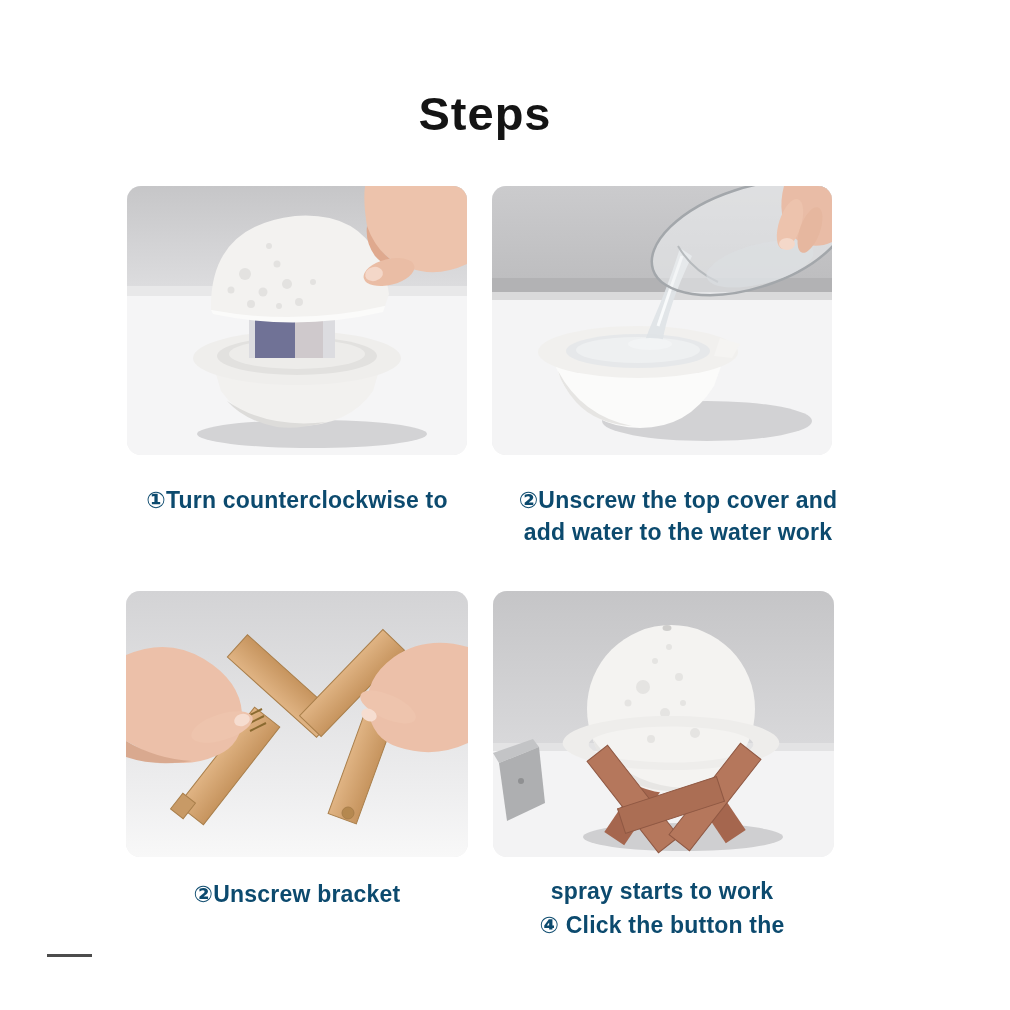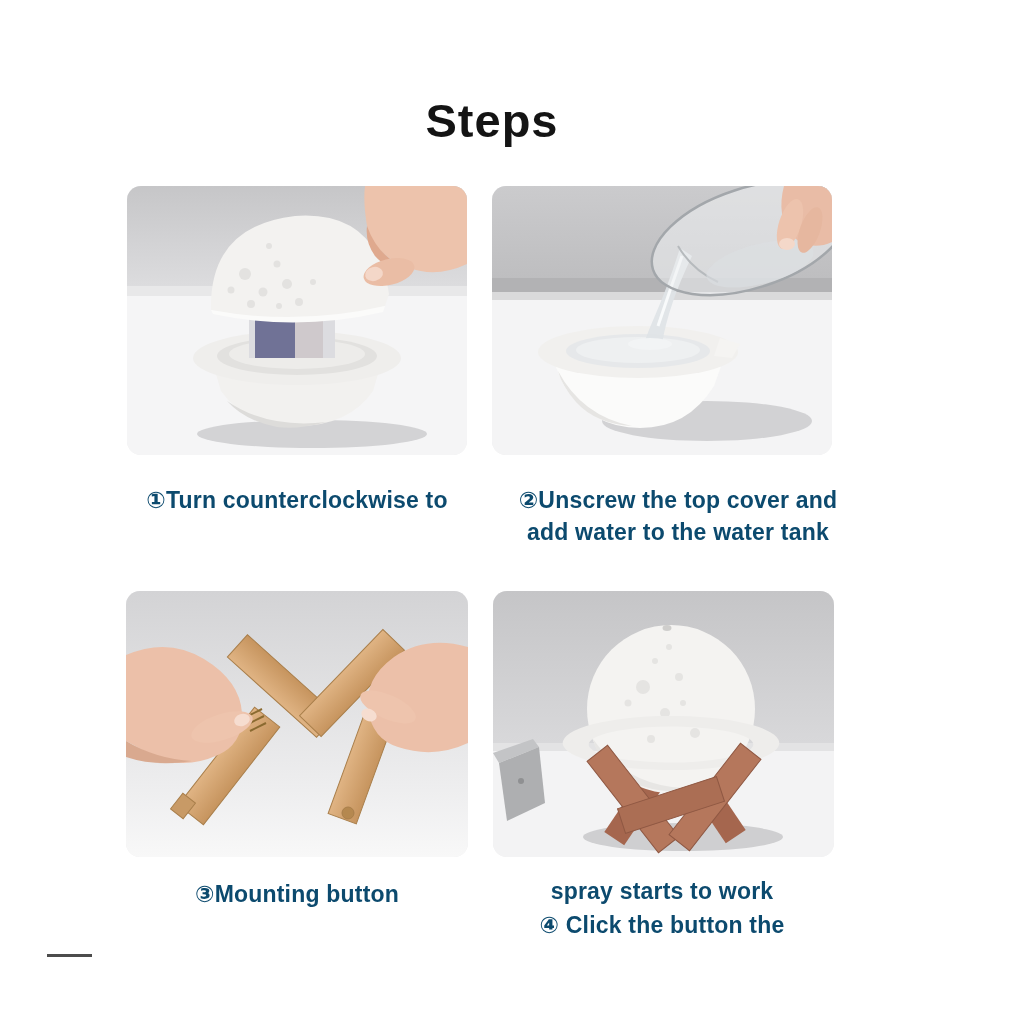--- a/index.html
+++ b/index.html
@@ -1,21 +1,21 @@
 <!DOCTYPE html>
 <html><head>
 <meta charset="utf-8">
 <style>
   html,body{margin:0;padding:0;background:#ffffff;}
   .canvas{
     position:relative;width:1010px;height:1010px;background:#ffffff;
     font-family:"Liberation Sans","DejaVu Sans",sans-serif;overflow:hidden;
   }
   .title{
-    position:absolute;left:0;top:86px;width:970px;margin:7px;
+    position:absolute;left:0;top:86px;width:970px;margin:0;
     text-align:center;font-size:47px;font-weight:700;color:#141414;letter-spacing:1px;
   }
   .photo{
     position:absolute;border-radius:14px;overflow:hidden;background:#ededee;
   }
   .photo svg{display:block;width:100%;height:100%;}
   .photo-1{left:127px;top:186px;width:340px;height:269px;}
   .photo-2{left:492px;top:186px;width:340px;height:269px;}
   .photo-3{left:126px;top:591px;width:342px;height:266px;}
   .photo-4{left:493px;top:591px;width:341px;height:266px;}
@@ -216,25 +216,25 @@
       </g>
     </svg>
   </figure>
 
   <div class="caption caption-1">
     <div>①Turn counterclockwise to</div>
   </div>
 
   <div class="caption caption-2">
     <div>②Unscrew the top cover and</div>
-    <div>add water to the water tank</div>
+    <div>add water to the water work</div>
   </div>
 
   <div class="caption caption-3">
-    <div>③Mounting button</div>
+    <div>②Unscrew bracket</div>
   </div>
 
   <div class="caption caption-4">
     <div>spray starts to work</div>
     <div>④ Click the button the</div>
   </div>
 
   <div class="corner-line"></div>
 
 </div>

